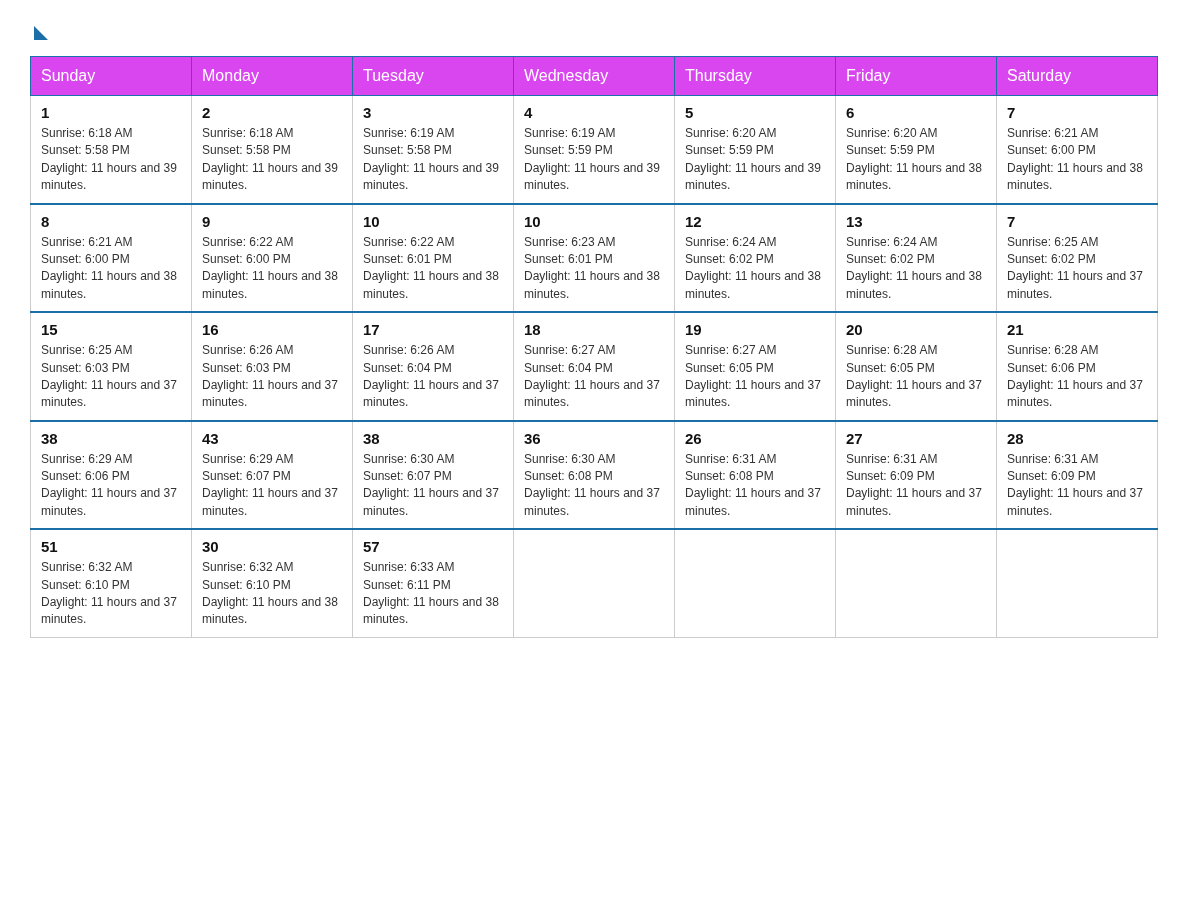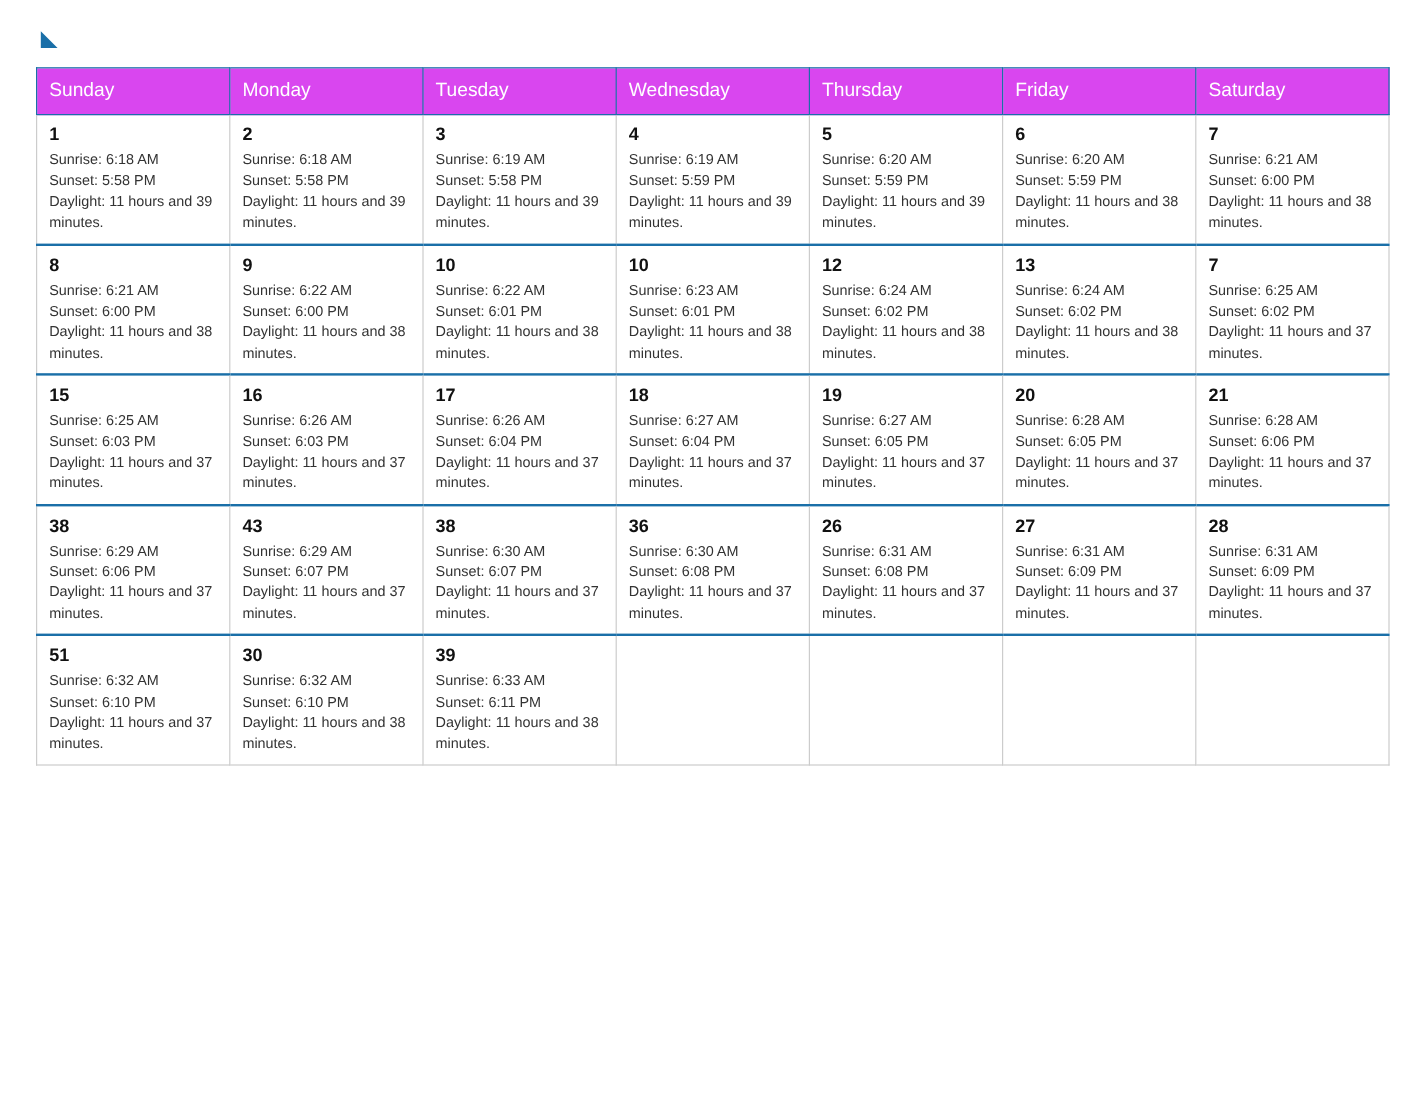--- a/index.html
+++ b/index.html
@@ -194,21 +194,21 @@
         <td><span class="day-number">27</span>
         <span class="day-info">Sunrise: 6:31 AM<br>Sunset: 6:09 PM<br>Daylight: 11 hours and 37 minutes.</span></td>
         <td><span class="day-number">28</span>
         <span class="day-info">Sunrise: 6:31 AM<br>Sunset: 6:09 PM<br>Daylight: 11 hours and 37 minutes.</span></td>
       </tr>
       <tr class="row-divider">
         <td><span class="day-number">51</span>
         <span class="day-info">Sunrise: 6:32 AM<br>Sunset: 6:10 PM<br>Daylight: 11 hours and 37 minutes.</span></td>
         <td><span class="day-number">30</span>
         <span class="day-info">Sunrise: 6:32 AM<br>Sunset: 6:10 PM<br>Daylight: 11 hours and 38 minutes.</span></td>
-        <td><span class="day-number">39</span>
+        <td><span class="day-number">57</span>
         <span class="day-info">Sunrise: 6:33 AM<br>Sunset: 6:11 PM<br>Daylight: 11 hours and 38 minutes.</span></td>
         <td class="empty-cell"></td>
         <td class="empty-cell"></td>
         <td class="empty-cell"></td>
         <td class="empty-cell"></td>
       </tr>
     </tbody>
 </table>
 
 </body></html>

